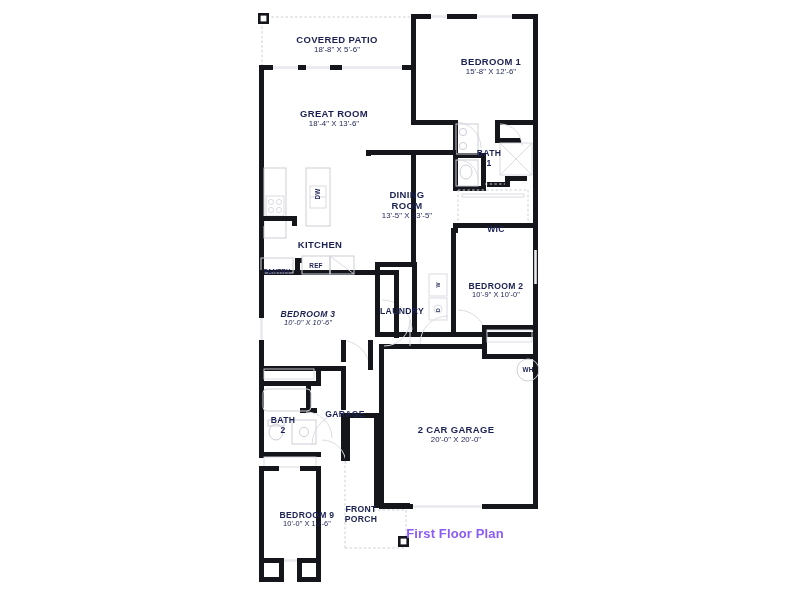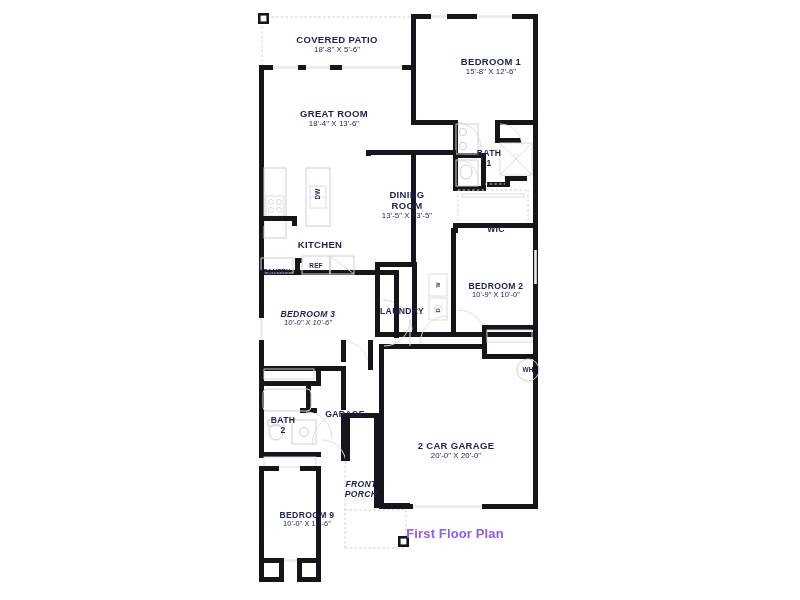--- a/index.html
+++ b/index.html
@@ -382,31 +382,31 @@
 
   <div class="lbl room-sm" style="left:283px; top:425px;">
     <span class="rm-name">BATH</span>
     <span class="rm-name">2</span>
   </div>
 
   <div class="lbl room-sm" style="left:345px; top:414px;">
     <span class="rm-name">GARAGE</span>
   </div>
 
-  <div class="lbl room-sm" style="left:361px; top:489px;font-style:italic;">
+  <div class="lbl room-sm" style="left:361px; top:514px;">
     <span class="rm-name">FRONT</span>
     <span class="rm-name">PORCH</span>
   </div>
 
   <div class="lbl room-sm" style="left:307px; top:519px;">
     <span class="rm-name">BEDROOM 9</span>
     <span class="rm-dim">10'-0" X 10'-6"</span>
   </div>
 
-  <div class="lbl room-md" style="left:456px; top:434px;margin-top:16px;">
+  <div class="lbl room-md" style="left:456px; top:434px;">
     <span class="rm-name">2 CAR GARAGE</span>
     <span class="rm-dim">20'-0" X 20'-0"</span>
   </div>
 
   <div class="lbl tag-xs" style="left:277px; top:272px;">PANTRY</div>
   <div class="lbl tag-xs" style="left:316px; top:266px;">REF</div>
   <div class="lbl tag-xs rot-90" style="left:318px; top:194px;">DW</div>
   <div class="lbl tag-tiny rot-90" style="left:438px; top:285px;">W</div>
   <div class="lbl tag-tiny rot-90" style="left:438px; top:310px;">D</div>
   <div class="lbl tag-xs" style="left:528px; top:370px;">WH</div>

